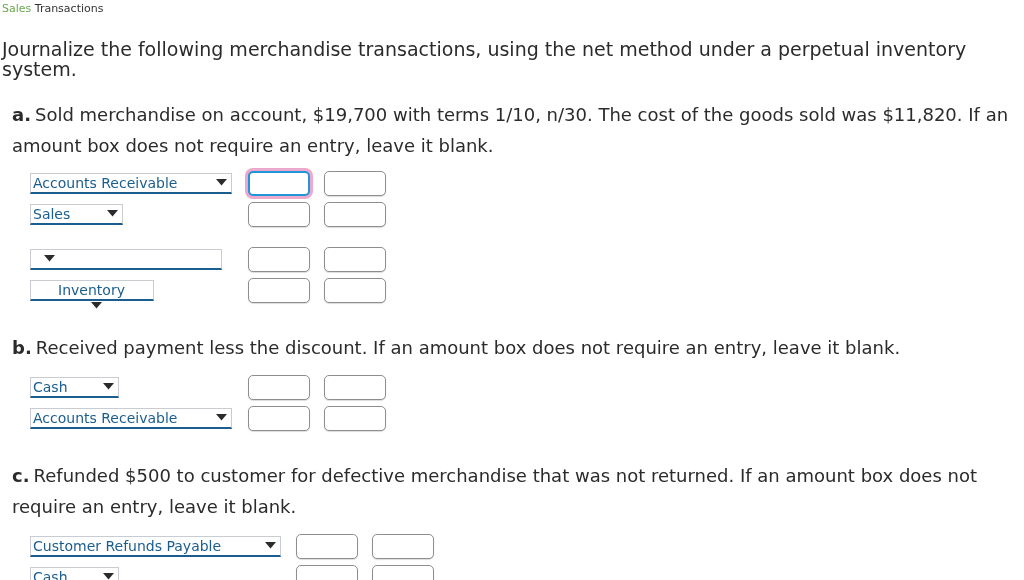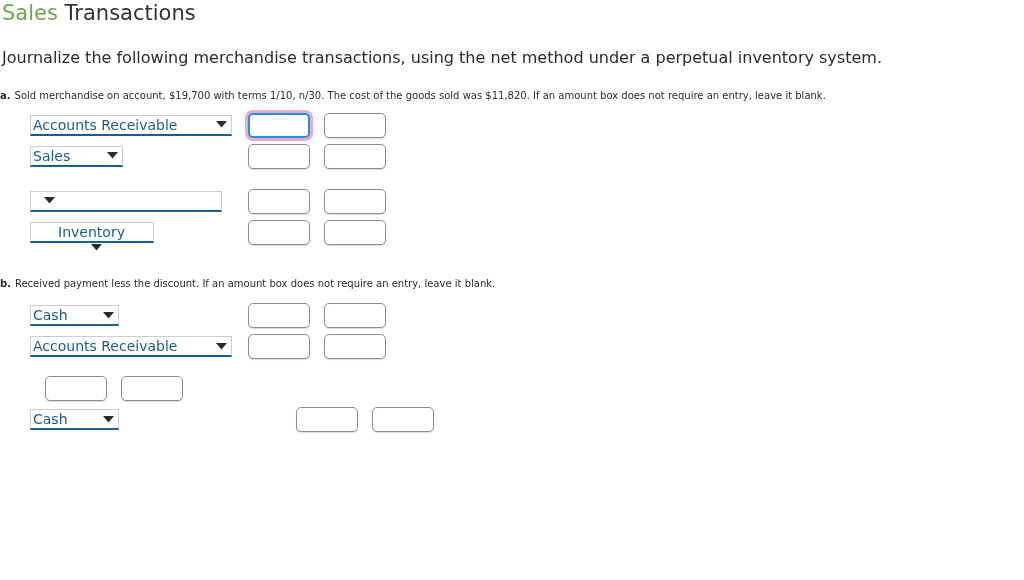--- a/index.html
+++ b/index.html
@@ -14,43 +14,43 @@
     font-size: 14.5px;
     color: #2b2b2b;
     overflow: hidden;
     position: relative;
   }
 
   .page { padding: 0 0 0 0; }
 
   
   .title {
-    font-size: 21px;
+    font-size: 11px;
     line-height: 1;
     padding: 3px 4px 0 2px;
     white-space: nowrap;
   }
   .title .kw {
     color: #6aa84f;
   }
   .title .rest {
     color: #333333;
   }
 
   
   .intro {
     margin: 26px 0 0 2px;
-    font-size: 16px;
+    font-size: 19px;
     line-height: 1.05;
     color: #2b2b2b;
   }
 
   .part {
-    margin: 0 0 0 0;
-    font-size: 10px;
+    margin: 0 0 0 12px;
+    font-size: 18px;
     line-height: 1.72;
     color: #2b2b2b;
     max-width: 1016px;
   }
   .part .ltr {
     font-weight: bold;
     margin-right: 4px;
   }
 
   
@@ -216,22 +216,31 @@
                 <polygon points="0,0 11,0 5.5,6.5" fill="#2b2b2b"></polygon>
               </svg>
             </span>
           </div>
           <div class="amtwrap" style="margin-left: 16px;">
             <input type="text" class="amt" style="">
             <input type="text" class="amt" style="margin-left: 14px;">
           </div>
         </div>
       </div>
+      <div class="part" style="margin-top: 24px;"><span class="ltr">c.</span><span>Refunded $500 to customer for defective merchandise that was not returned. If an amount box does not require an entry, leave it blank.</span></div>
       <div class="journal" style="margin-top: 11px;">
         <div class="jrow">
+          <div class="acct" style="width: 251px; margin-top: 2px;">
+            <span class="lbl">Customer Refunds Payable</span>
+            <span class="caret">
+              <svg width="11" height="7" viewBox="0 0 11 7" aria-hidden="true">
+                <polygon points="0,0 11,0 5.5,6.5" fill="#2b2b2b"></polygon>
+              </svg>
+            </span>
+          </div>
           <div class="amtwrap" style="margin-left: 15px;">
             <input type="text" class="amt" style="">
             <input type="text" class="amt" style="margin-left: 14px;">
           </div>
         </div>
         <div class="jrow">
           <div class="acct" style="width: 89px; margin-top: 2px;">
             <span class="lbl">Cash</span>
             <span class="caret">
               <svg width="11" height="7" viewBox="0 0 11 7" aria-hidden="true">

